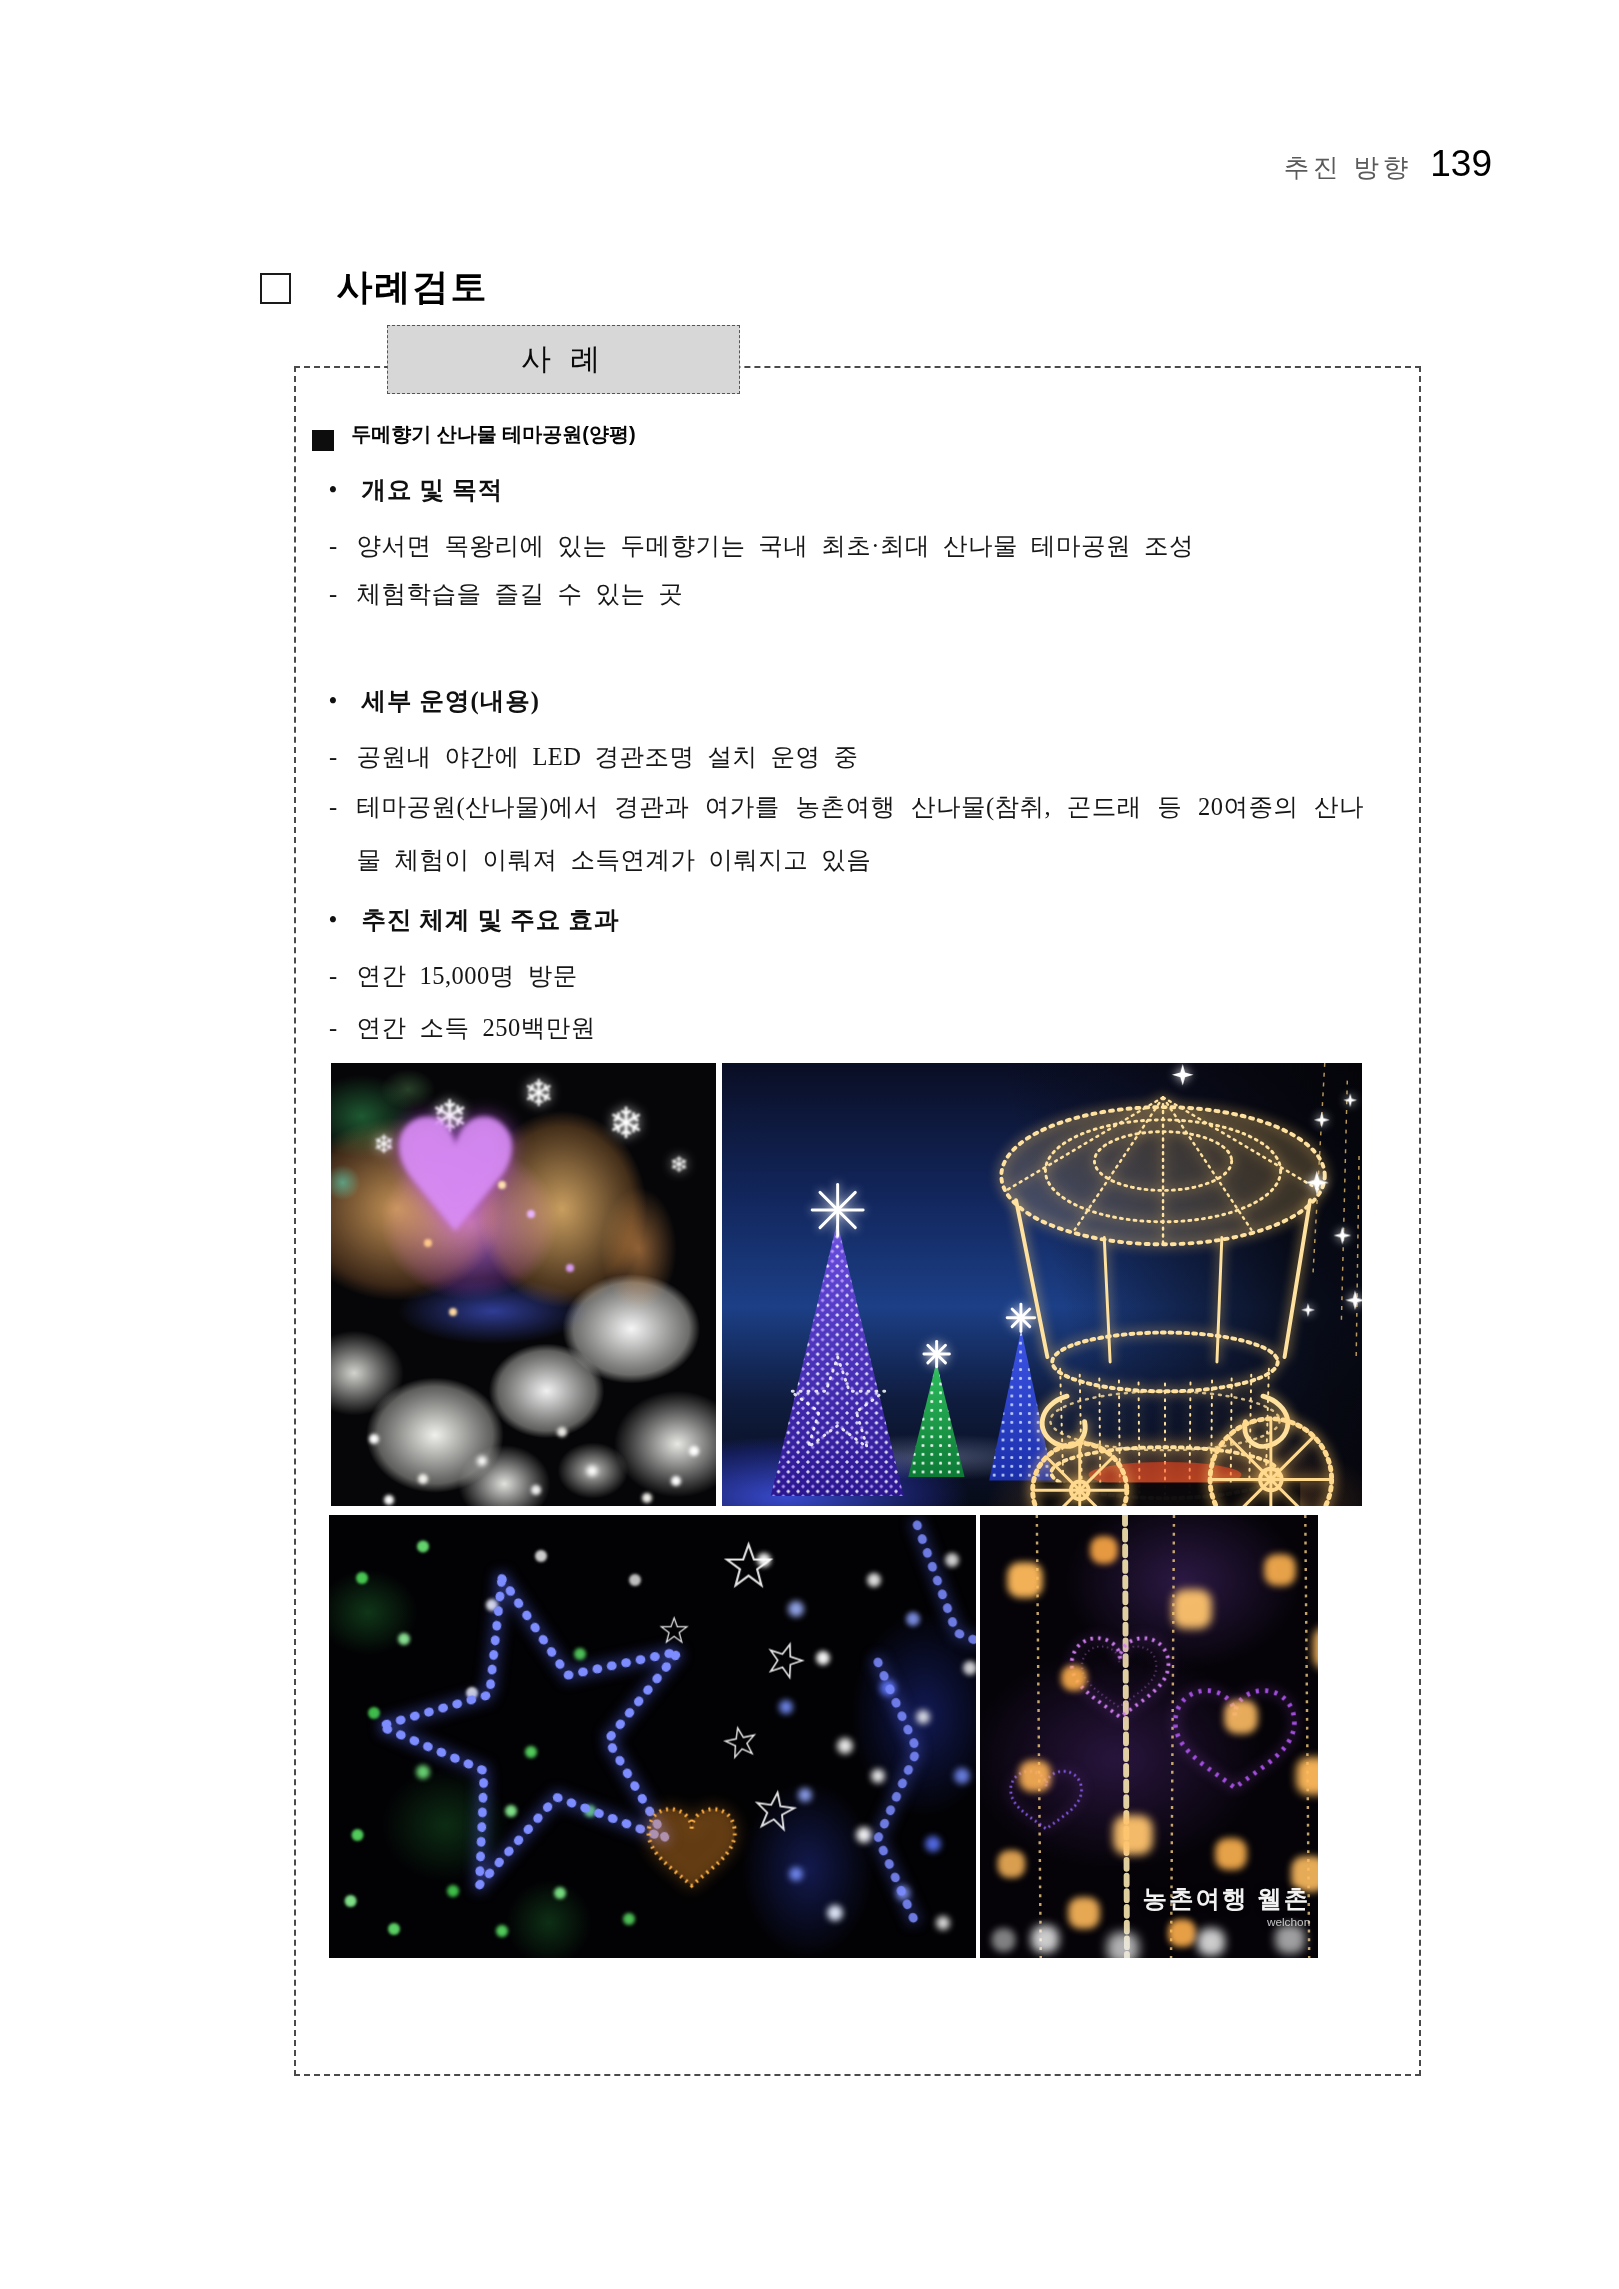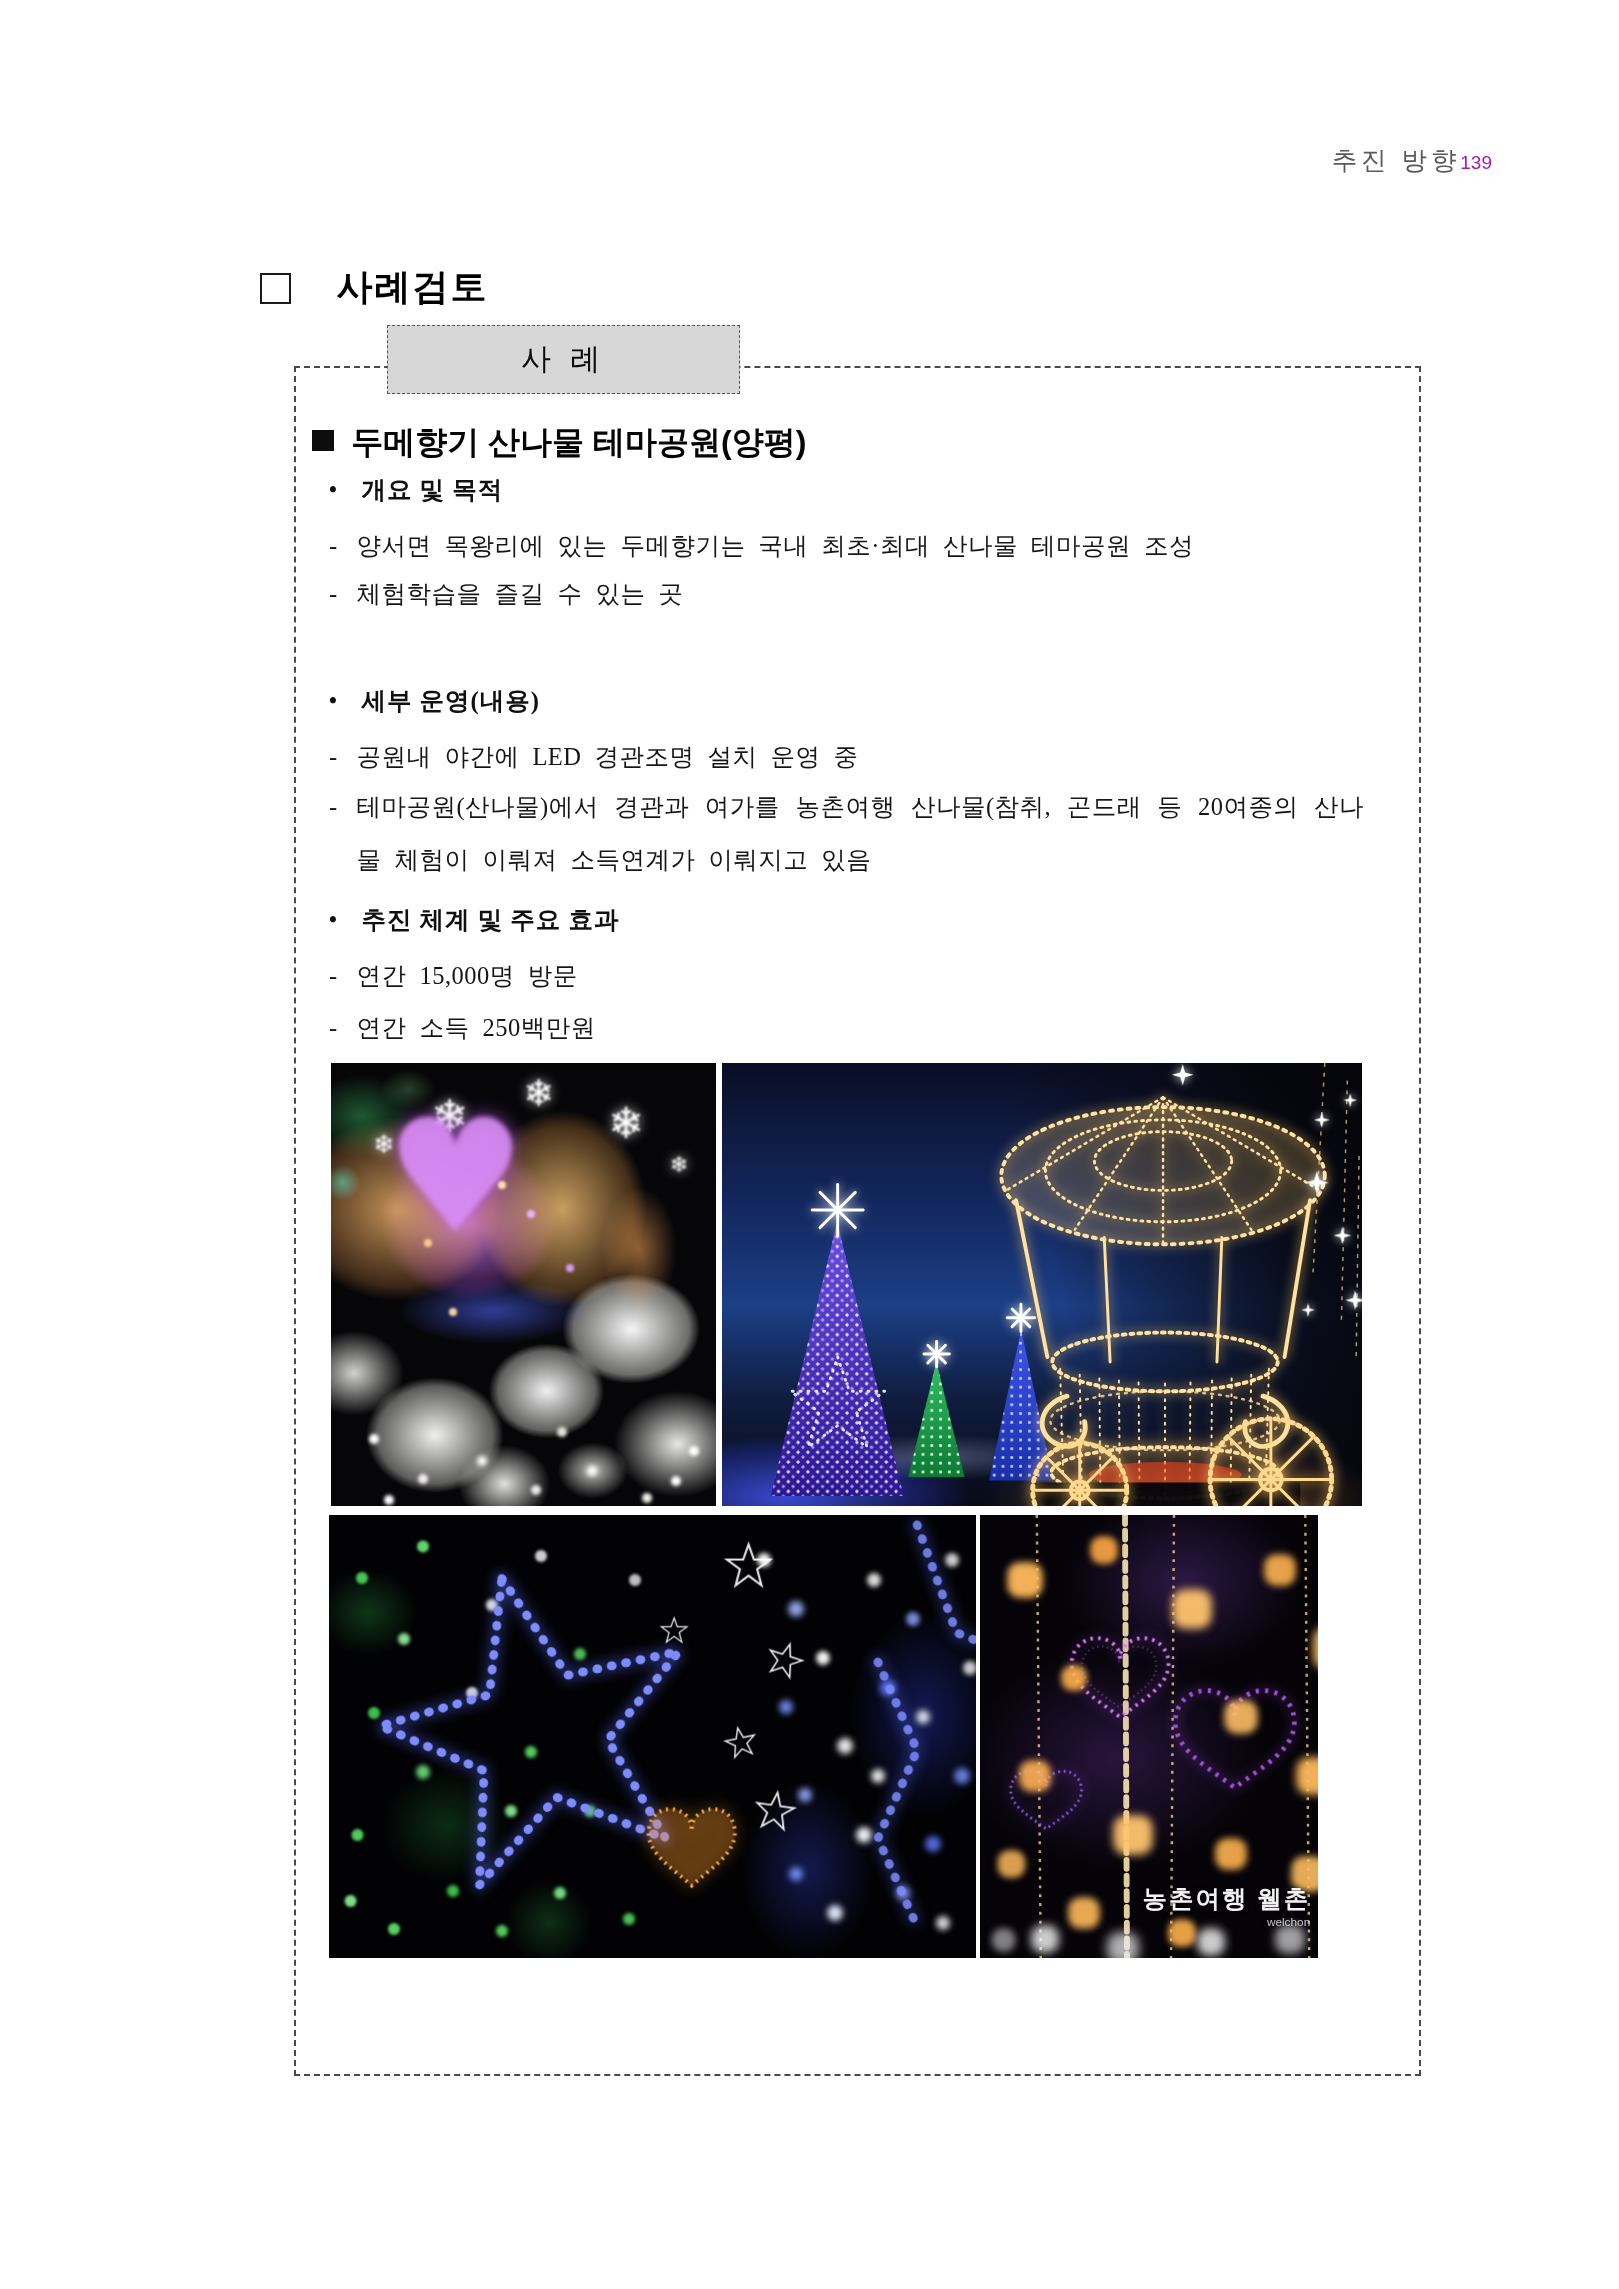--- a/index.html
+++ b/index.html
@@ -3,39 +3,39 @@
 <meta charset="utf-8">
 <style>
   html,body{margin:0;padding:0;background:#888;}
   .page{position:relative;width:1619px;height:2290px;background:#ffffff;overflow:hidden;
         font-family:"Liberation Serif","DejaVu Serif",serif;color:#141414;}
 
   
   .runhead{position:absolute;top:143px;right:127px;display:flex;align-items:baseline;
            font-family:"Liberation Sans","DejaVu Sans",sans-serif;}
   .runhead .sec{font-size:25.5px;color:#5a5a5a;letter-spacing:3.9px;}
-  .runhead .num{font-size:19px;color:#a21caf;}
+  .runhead .num{font-size:37px;color:#000000;margin-left:18px;}
 
   
   .h1row{position:absolute;left:260px;top:265px;display:flex;align-items:flex-start;gap:45px;}
   .h1row .sq{width:27.4px;height:27.4px;border:2.5px solid #1a1a1a;margin-top:7.8px;background:#fff;}
   .h1row .txt{font-family:"Liberation Sans","DejaVu Sans",sans-serif;font-size:36px;font-weight:700;
               color:#000;letter-spacing:2px;line-height:1.2;}
 
   
   .casebox{position:absolute;left:294px;top:366px;width:1123px;height:1706px;
            border:2px dashed #4a4a4a;background:transparent;}
   .caselabel{position:absolute;left:387px;top:325px;width:351px;height:67px;z-index:3;
              background:#d7d7d7;border:1.5px dashed #555;display:flex;align-items:center;justify-content:center;
              font-size:30px;color:#0a0a0a;letter-spacing:5.9px;}
 
   
   .titlerow{position:absolute;left:312px;top:421px;display:flex;align-items:flex-start;gap:17.6px;z-index:2;}
   .titlerow .fsq{width:21.6px;height:21.6px;background:#0d0d0d;margin-top:8.8px;}
-  .titlerow .txt{font-family:"Liberation Sans","DejaVu Sans",sans-serif;font-size:32px;font-weight:700;color:#050505;}
+  .titlerow .txt{font-family:"Liberation Sans","DejaVu Sans",sans-serif;font-size:20px;font-weight:700;color:#050505;}
 
   
   .bhead{position:absolute;left:329px;display:flex;gap:23.5px;font-weight:700;font-size:24.5px;
          line-height:39px;color:#101010;letter-spacing:1px;}
   .bhead .blt{font-size:22.5px;}
   .ditem{position:absolute;left:329px;width:1035px;display:flex;font-size:24.5px;line-height:53px;color:#161616;}
   .ditem .dash{width:27.4px;flex:0 0 27.4px;}
   .ditem .lines{flex:1;}
   .ditem .line{word-spacing:0.26em;letter-spacing:0.5px;}
   .ditem .line.full{text-align:justify;text-align-last:justify;}

